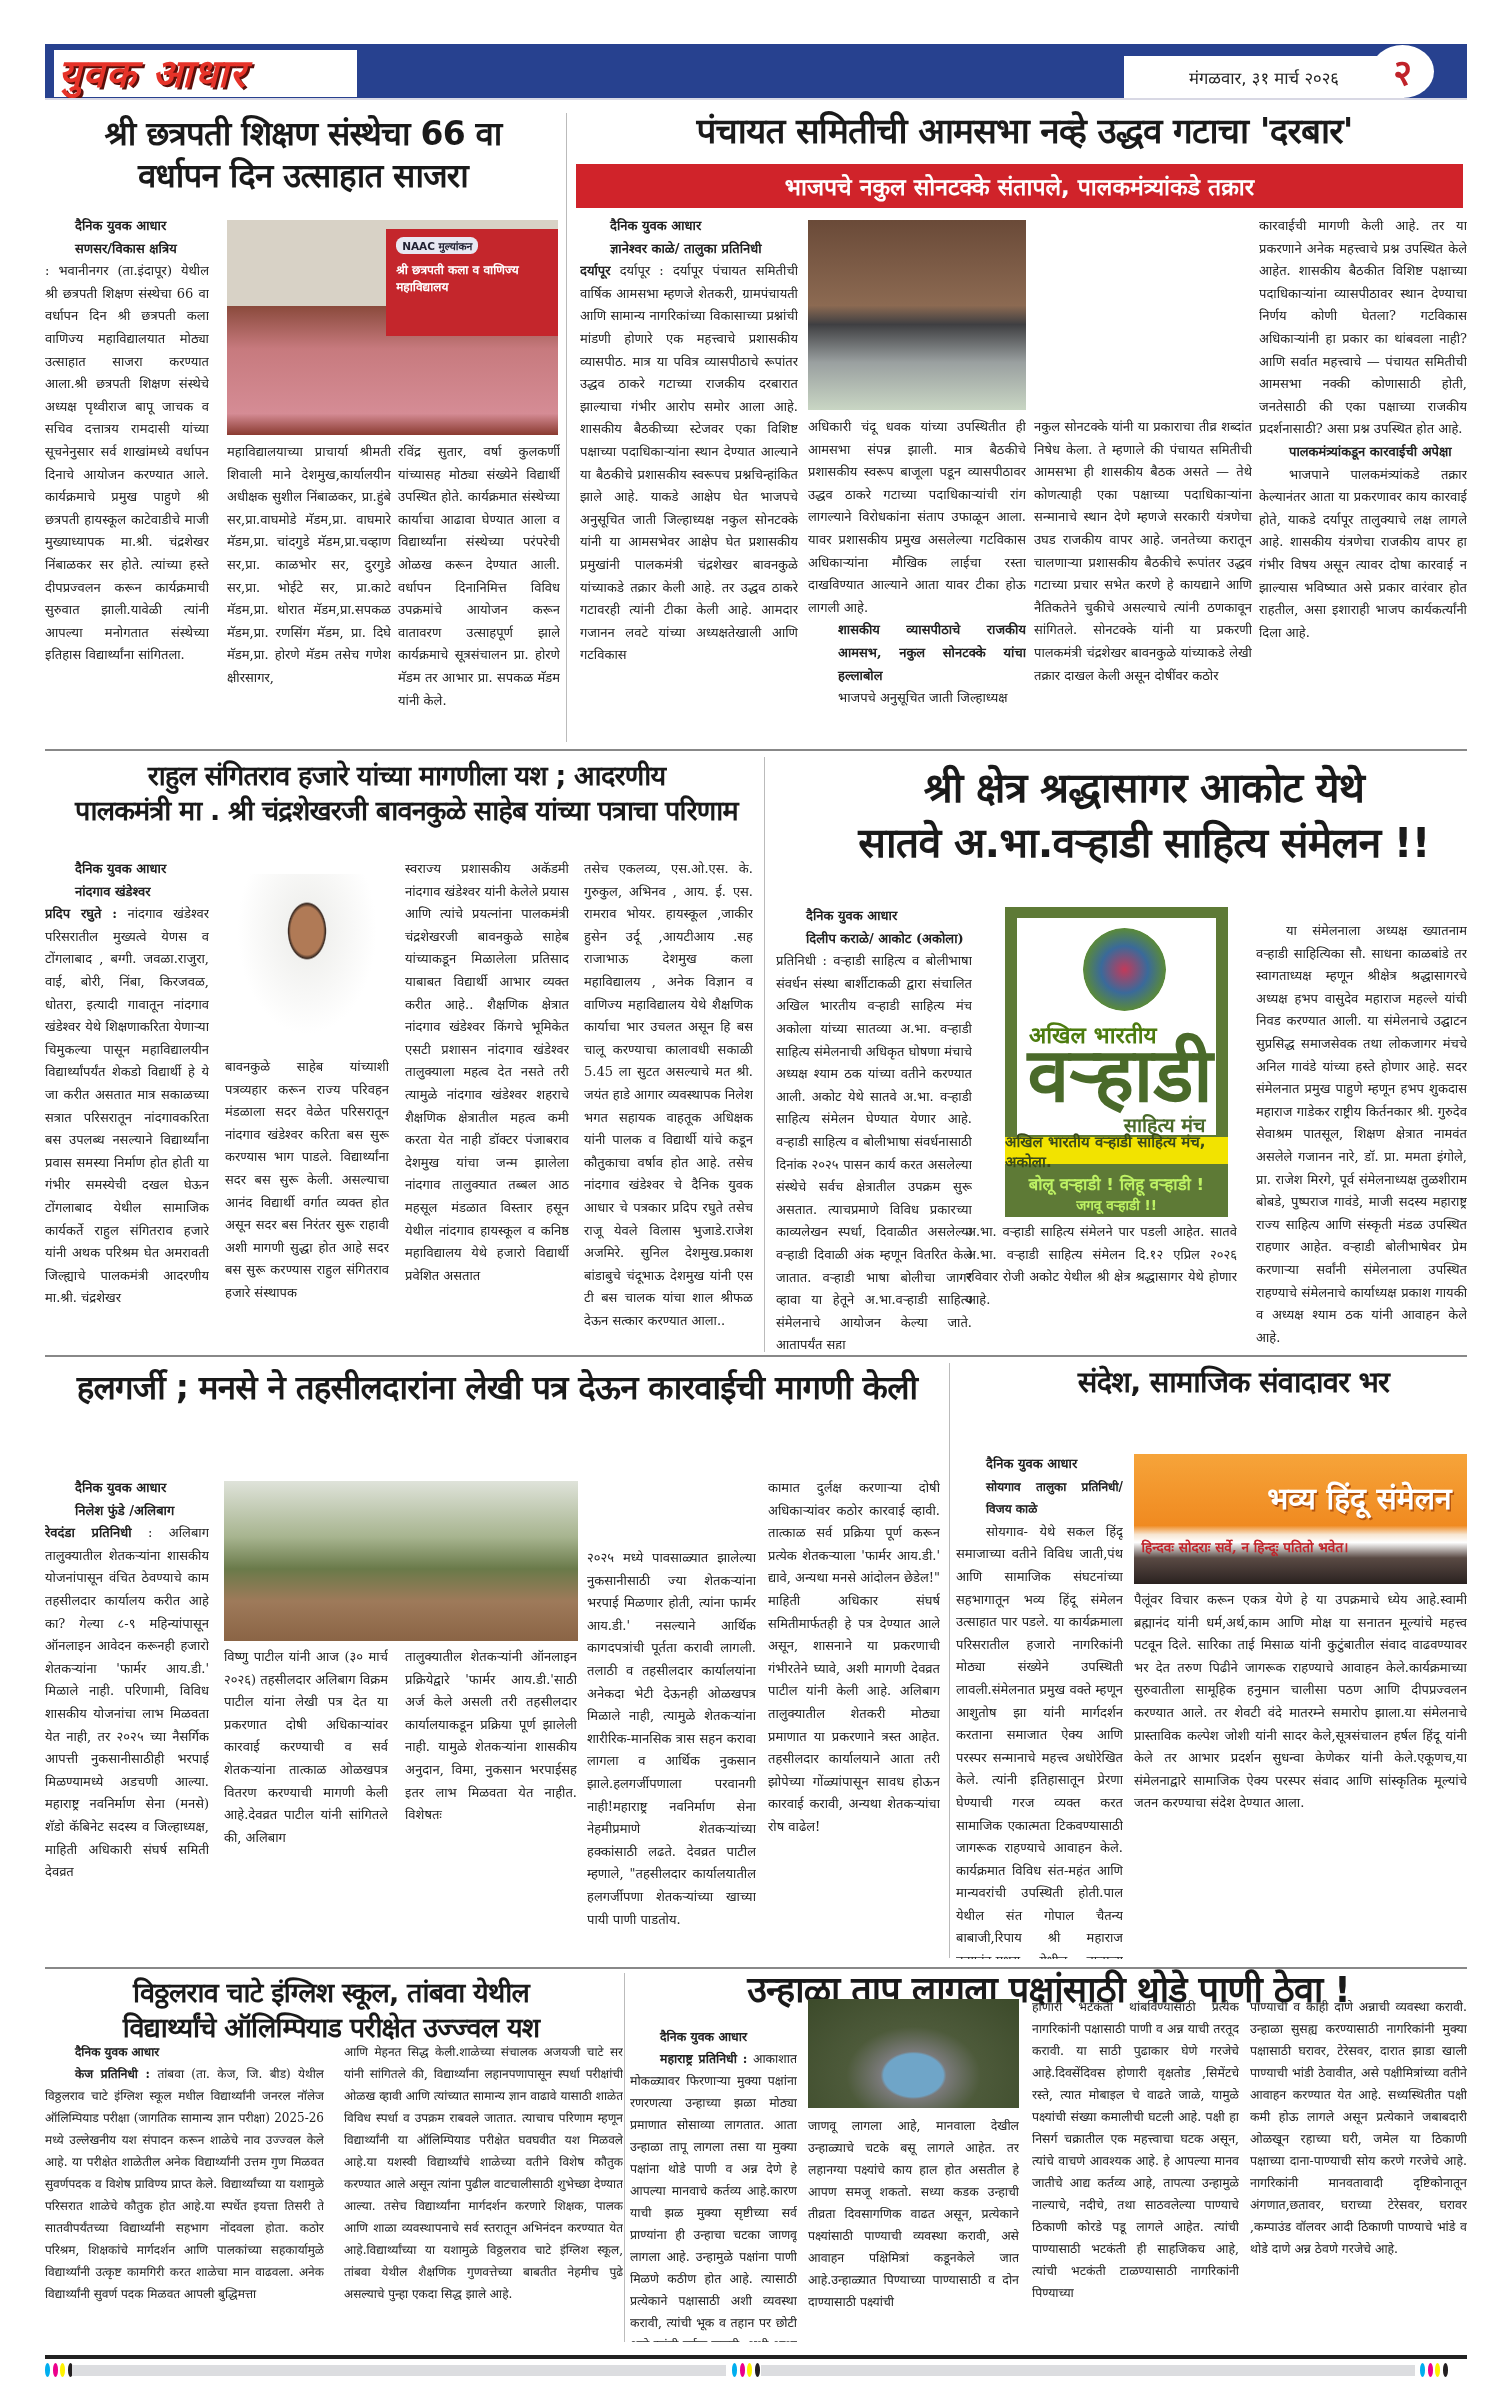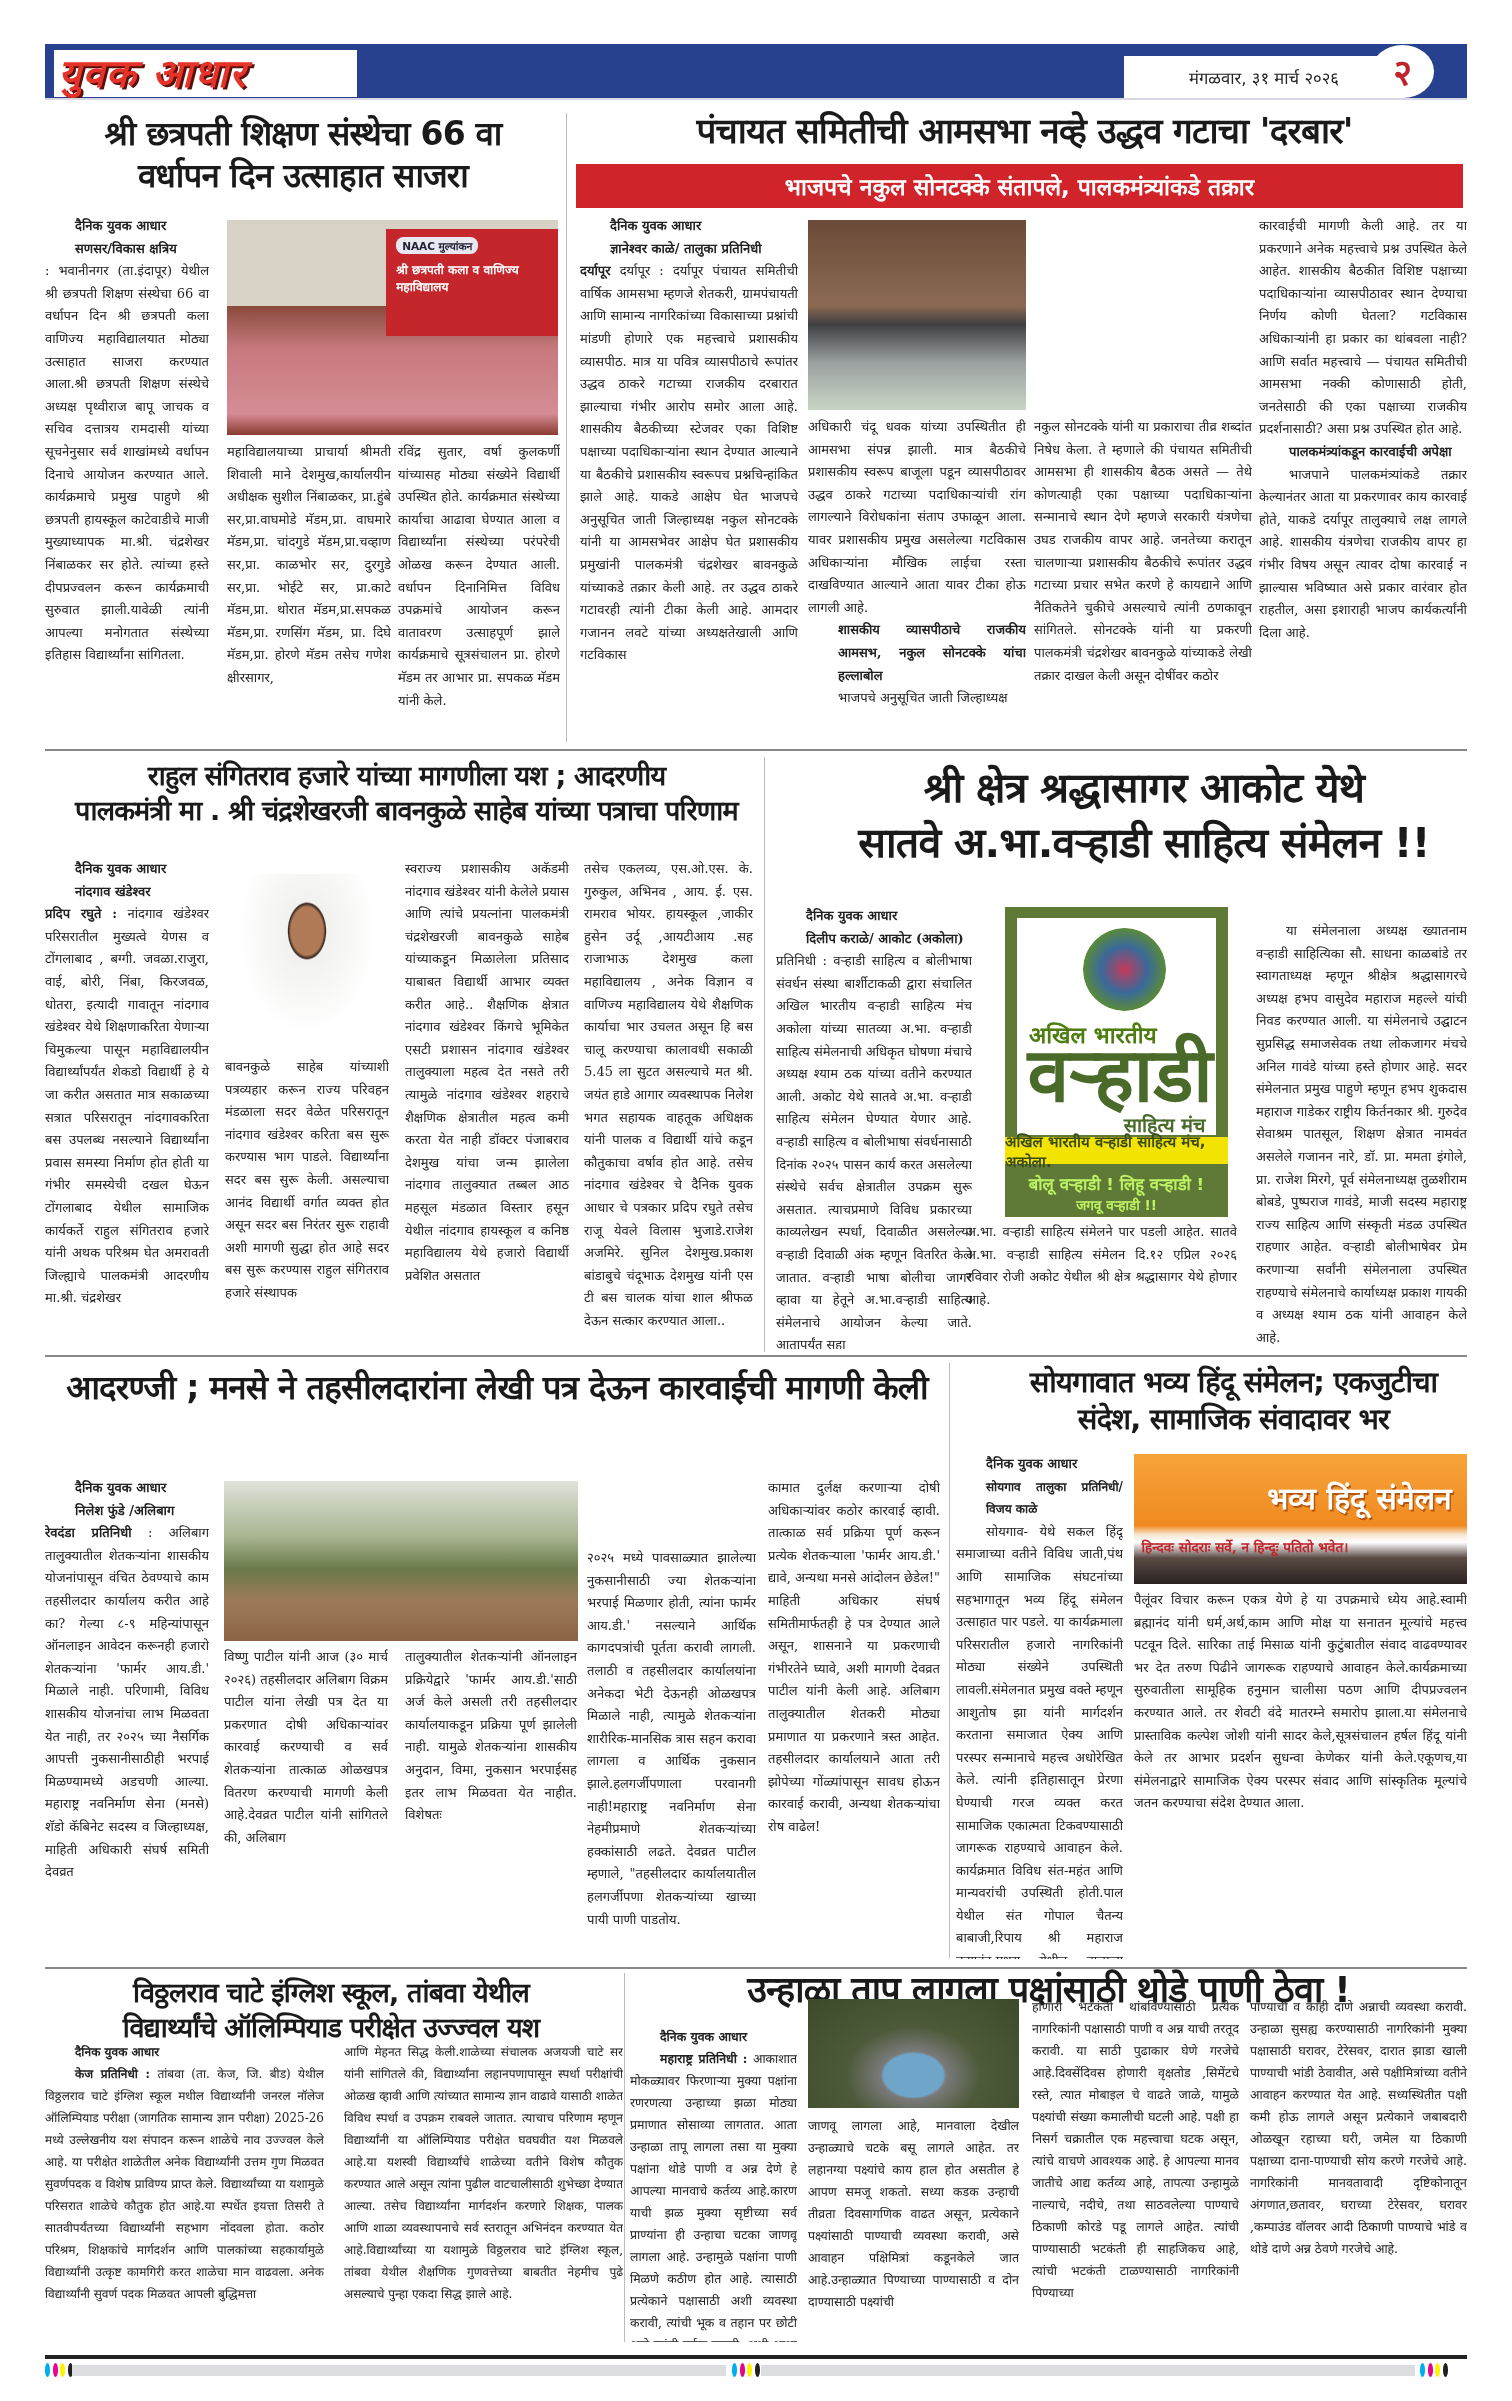--- a/index.html
+++ b/index.html
@@ -163,21 +163,21 @@
 <div class="col" style="left:966px; top:1221px; width:271px; height:128px;">
   <p class="noindent">अ.भा. वऱ्हाडी साहित्य संमेलने पार पडली आहेत. सातवे अ.भा. वऱ्हाडी साहित्य संमेलन दि.१२ एप्रिल २०२६ रविवार रोजी अकोट येथील श्री क्षेत्र श्रद्धासागर येथे होणार आहे.</p>
 </div>
 <div class="col" style="left:1256px; top:920px; width:211px; height:429px;">
   <p>या संमेलनाला अध्यक्ष ख्यातनाम वऱ्हाडी साहित्यिका सौ. साधना काळबांडे तर स्वागताध्यक्ष म्हणून श्रीक्षेत्र श्रद्धासागरचे अध्यक्ष हभप वासुदेव महाराज महल्ले यांची निवड करण्यात आली. या संमेलनाचे उद्घाटन सुप्रसिद्ध समाजसेवक तथा लोकजागर मंचचे अनिल गावंडे यांच्या हस्ते होणार आहे. सदर संमेलनात प्रमुख पाहुणे म्हणून हभप शुकदास महाराज गाडेकर राष्ट्रीय किर्तनकार श्री. गुरुदेव सेवाश्रम पातसूल, शिक्षण क्षेत्रात नामवंत असलेले गजानन नारे, डॉ. प्रा. ममता इंगोले, प्रा. राजेश मिरगे, पूर्व संमेलनाध्यक्ष तुळशीराम बोबडे, पुष्पराज गावंडे, माजी सदस्य महाराष्ट्र राज्य साहित्य आणि संस्कृती मंडळ उपस्थित राहणार आहेत. वऱ्हाडी बोलीभाषेवर प्रेम करणाऱ्या सर्वांनी संमेलनाला उपस्थित राहण्याचे संमेलनाचे कार्याध्यक्ष प्रकाश गायकी व अध्यक्ष श्याम ठक यांनी आवाहन केले आहे.</p>
 </div>
 
 <div class="hrule" style="left:45px; top:1355px; width:1422px; height:1.5px; background:#888;"></div>
 
 <div class="headline" style="left:45px; top:1367px; width:904px; font-size:33px;">
-  <div>आदरण्जी ; मनसे ने तहसीलदारांना लेखी पत्र देऊन कारवाईची मागणी केली</div>
+  <div>हलगर्जी ; मनसे ने तहसीलदारांना लेखी पत्र देऊन कारवाईची मागणी केली</div>
 </div>
 <div class="col" style="left:45px; top:1477px; width:164px; height:482px;">
   <span class="dateline indent">दैनिक युवक आधार</span>
   <span class="dateline indent">निलेश फुंडे /अलिबाग</span>
   <p class="noindent"><b>रेवदंडा प्रतिनिधी</b> <span>: अलिबाग तालुक्यातील शेतकऱ्यांना शासकीय योजनांपासून वंचित ठेवण्याचे काम तहसीलदार कार्यालय करीत आहे का? गेल्या ८-९ महिन्यांपासून ऑनलाइन आवेदन करूनही हजारो शेतकऱ्यांना 'फार्मर आय.डी.' मिळाले नाही. परिणामी, विविध शासकीय योजनांचा लाभ मिळवता येत नाही, तर २०२५ च्या नैसर्गिक आपत्ती नुकसानीसाठीही भरपाई मिळण्यामध्ये अडचणी आल्या. महाराष्ट्र नवनिर्माण सेना (मनसे) शॅडो कॅबिनेट सदस्य व जिल्हाध्यक्ष, माहिती अधिकारी संघर्ष समिती देवव्रत</span></p>
 </div>
 <div class="img photo-farm" style="left:224px; top:1481px; width:354px; height:160px;"></div>
 <div class="col" style="left:224px; top:1646px; width:164px; height:313px;">
   <p class="noindent">विष्णु पाटील यांनी आज (३० मार्च २०२६) तहसीलदार अलिबाग विक्रम पाटील यांना लेखी पत्र देत या प्रकरणात दोषी अधिकाऱ्यांवर कारवाई करण्याची व सर्व शेतकऱ्यांना तात्काळ ओळखपत्र वितरण करण्याची मागणी केली आहे.देवव्रत पाटील यांनी सांगितले की, अलिबाग</p>
 </div>
@@ -187,21 +187,20 @@
 <div class="col" style="left:587px; top:1547px; width:169px; height:482px;">
   <p class="noindent">२०२५ मध्ये पावसाळ्यात झालेल्या नुकसानीसाठी ज्या शेतकऱ्यांना भरपाई मिळणार होती, त्यांना फार्मर आय.डी.' नसल्याने आर्थिक कागदपत्रांची पूर्तता करावी लागली. तलाठी व तहसीलदार कार्यालयांना अनेकदा भेटी देऊनही ओळखपत्र मिळाले नाही, त्यामुळे शेतकऱ्यांना शारीरिक-मानसिक त्रास सहन करावा लागला व आर्थिक नुकसान झाले.हलगर्जीपणाला परवानगी नाही!महाराष्ट्र नवनिर्माण सेना नेहमीप्रमाणे शेतकऱ्यांच्या हक्कांसाठी लढते. देवव्रत पाटील म्हणाले, "तहसीलदार कार्यालयातील हलगर्जीपणा शेतकऱ्यांच्या खाच्या पायी पाणी पाडतोय.</p>
 </div>
 <div class="col" style="left:768px; top:1477px; width:172px; height:482px;">
   <p class="noindent">कामात दुर्लक्ष करणाऱ्या दोषी अधिकाऱ्यांवर कठोर कारवाई व्हावी. तात्काळ सर्व प्रक्रिया पूर्ण करून प्रत्येक शेतकऱ्याला 'फार्मर आय.डी.' द्यावे, अन्यथा मनसे आंदोलन छेडेल!" माहिती अधिकार संघर्ष समितीमार्फतही हे पत्र देण्यात आले असून, शासनाने या प्रकरणाची गंभीरतेने घ्यावे, अशी मागणी देवव्रत पाटील यांनी केली आहे. अलिबाग तालुक्यातील शेतकरी मोठ्या प्रमाणात या प्रकरणाने त्रस्त आहेत. तहसीलदार कार्यालयाने आता तरी झोपेच्या गोंळ्यांपासून सावध होऊन कारवाई करावी, अन्यथा शेतकऱ्यांचा रोष वाढेल!</p>
 </div>
 
 <div class="vrule" style="left:949px; top:1363px; height:595px;"></div>
 
 <div class="headline" style="left:955px; top:1364px; width:557px; font-size:29px;">
-  <div>सोयगावात भव्य हिंदू संमेलन; एकजुटीचा</div>
   <div>संदेश, सामाजिक संवादावर भर</div>
 </div>
 <div class="col" style="left:956px; top:1453px; width:167px; height:506px;">
   <span class="dateline indent">दैनिक युवक आधार</span>
   <span class="dateline indent" style="font-size:12px;">सोयगाव तालुका प्रतिनिधी/विजय काळे</span>
   <p>सोयगाव- येथे सकल हिंदू समाजाच्या वतीने विविध जाती,पंथ आणि सामाजिक संघटनांच्या सहभागातून भव्य हिंदू संमेलन उत्साहात पार पडले. या कार्यक्रमाला परिसरातील हजारो नागरिकांनी मोठ्या संख्येने उपस्थिती लावली.संमेलनात प्रमुख वक्ते म्हणून आशुतोष झा यांनी मार्गदर्शन करताना समाजात ऐक्य आणि परस्पर सन्मानाचे महत्त्व अधोरेखित केले. त्यांनी इतिहासातून प्रेरणा घेण्याची गरज व्यक्त करत सामाजिक एकात्मता टिकवण्यासाठी जागरूक राहण्याचे आवाहन केले. कार्यक्रमात विविध संत-महंत आणि मान्यवरांची उपस्थिती होती.पाल येथील संत गोपाल चैतन्य बाबाजी,रिपाय श्री महाराज बह्मानंद,मथुरा येथील वात्सल्य आश्रमाच्या साध्वी तार्ई मिसाळ, जालवंतीवाई सोमवाणी (माता यशोदा) तसेच राष्ट्रीय स्वयंसेवक संघाचे गोरक्षनाथ आबुज यांनी उपस्थितांना मार्गदर्शन केले.गोरक्षनाथ आबुज यांनी संमेलनाचा उद्देश स्पष्ट करताना सांगितले की, समाजातील सकारात्मक आणि नकारात्मक</p>
 </div>
 <div class="img photo-hindu" style="left:1134px; top:1454px; width:333px; height:130px;">
   <span class="title">भव्य हिंदू संमेलन</span>
   <span class="strip">हिन्दवः सोदराः सर्वे, न हिन्दूः पतितो भवेत।</span>

